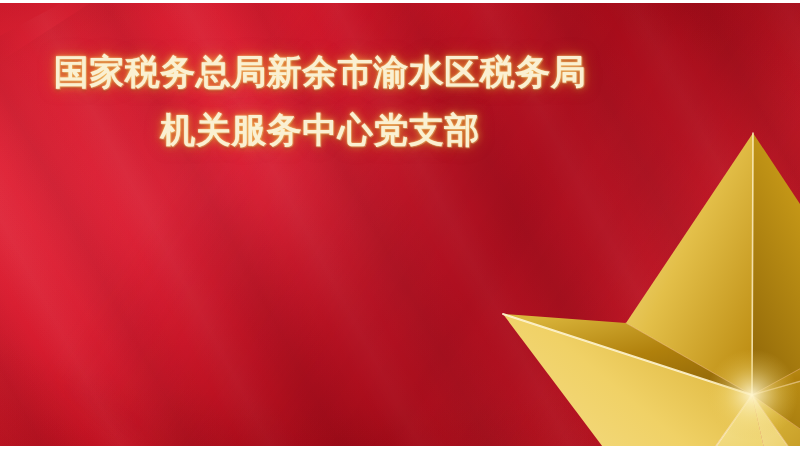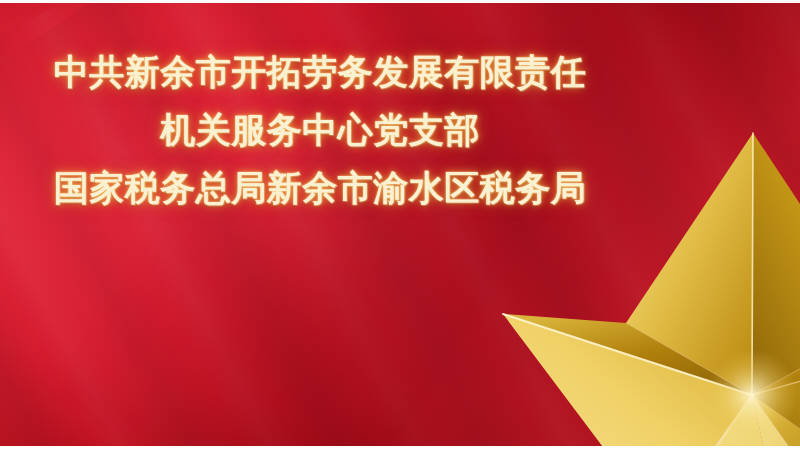--- a/index.html
+++ b/index.html
@@ -210,19 +210,18 @@
           <path d="M752,392 L660,520" stroke="#ffeaa0" stroke-width="1.0" opacity="0.4"></path>
           <path d="M752,392 L790,560" stroke="#ffeaa0" stroke-width="1.0" opacity="0.4"></path>
           <path d="M752,392 L905,500" stroke="#ffeaa0" stroke-width="1.0" opacity="0.35"></path>
         </g>
 
         <circle cx="752" cy="392" r="46" fill="url(#gCore)"></circle>
       </svg>
     </div>
 
     <div class="headline">
-      <span class="hl-line">中共新余市开拓劳务发展有限责任</span>
+      <span class="hl-line">国家税务总局新余市渝水区税务局</span>
       <span class="hl-line">机关服务中心党支部</span>
-      <span class="hl-line">国家税务总局新余市渝水区税务局</span>
     </div>
 
   </div>
 </div>
 
 </body></html>

